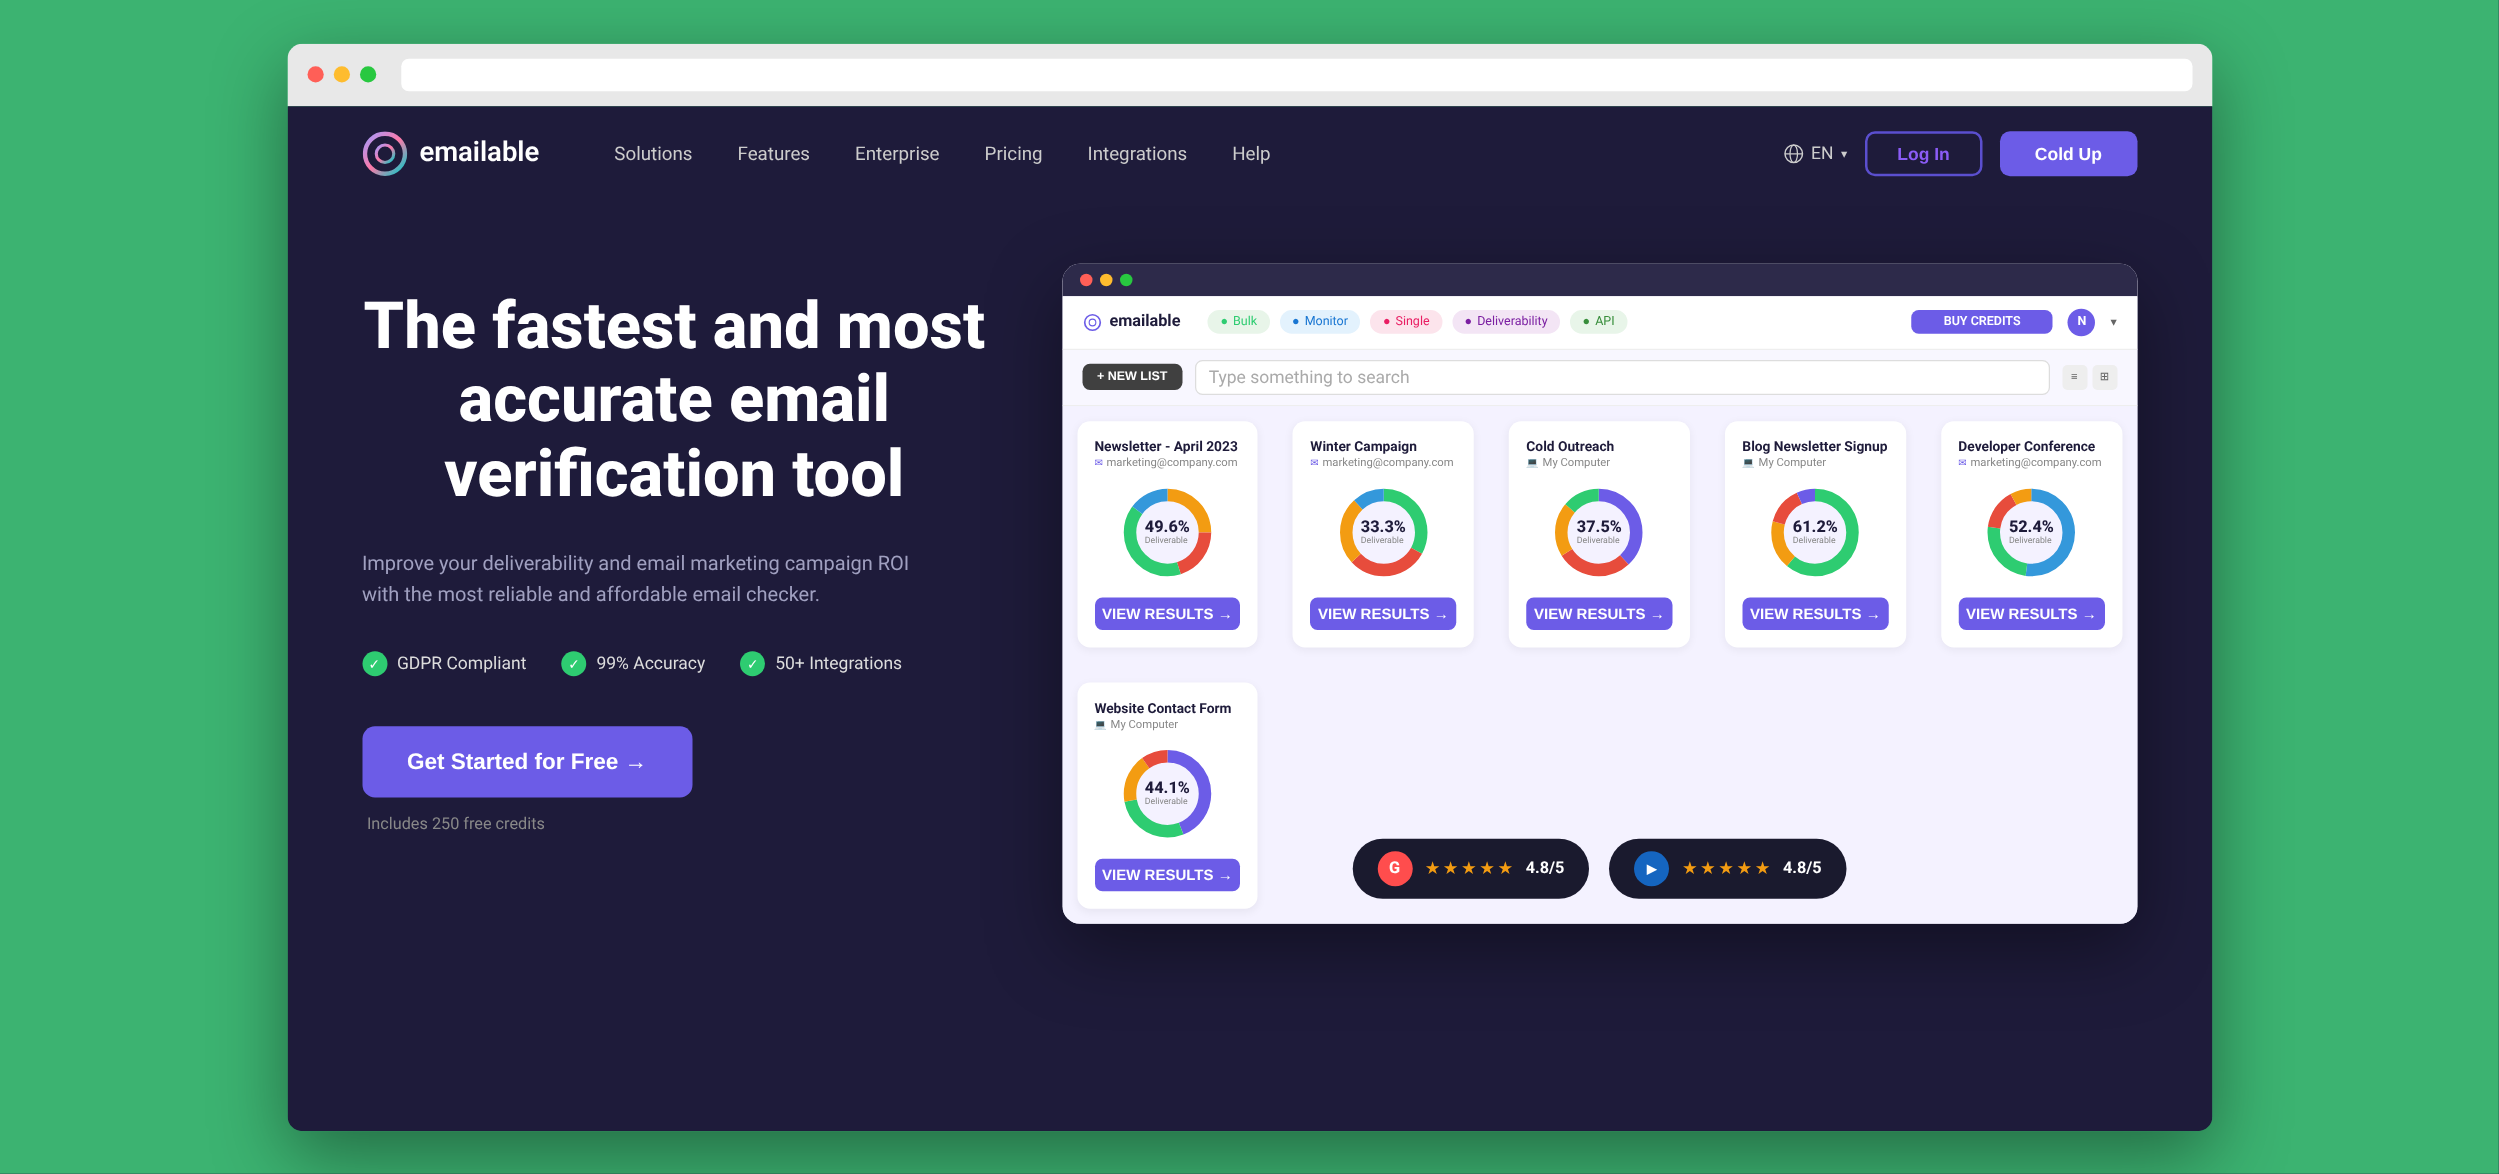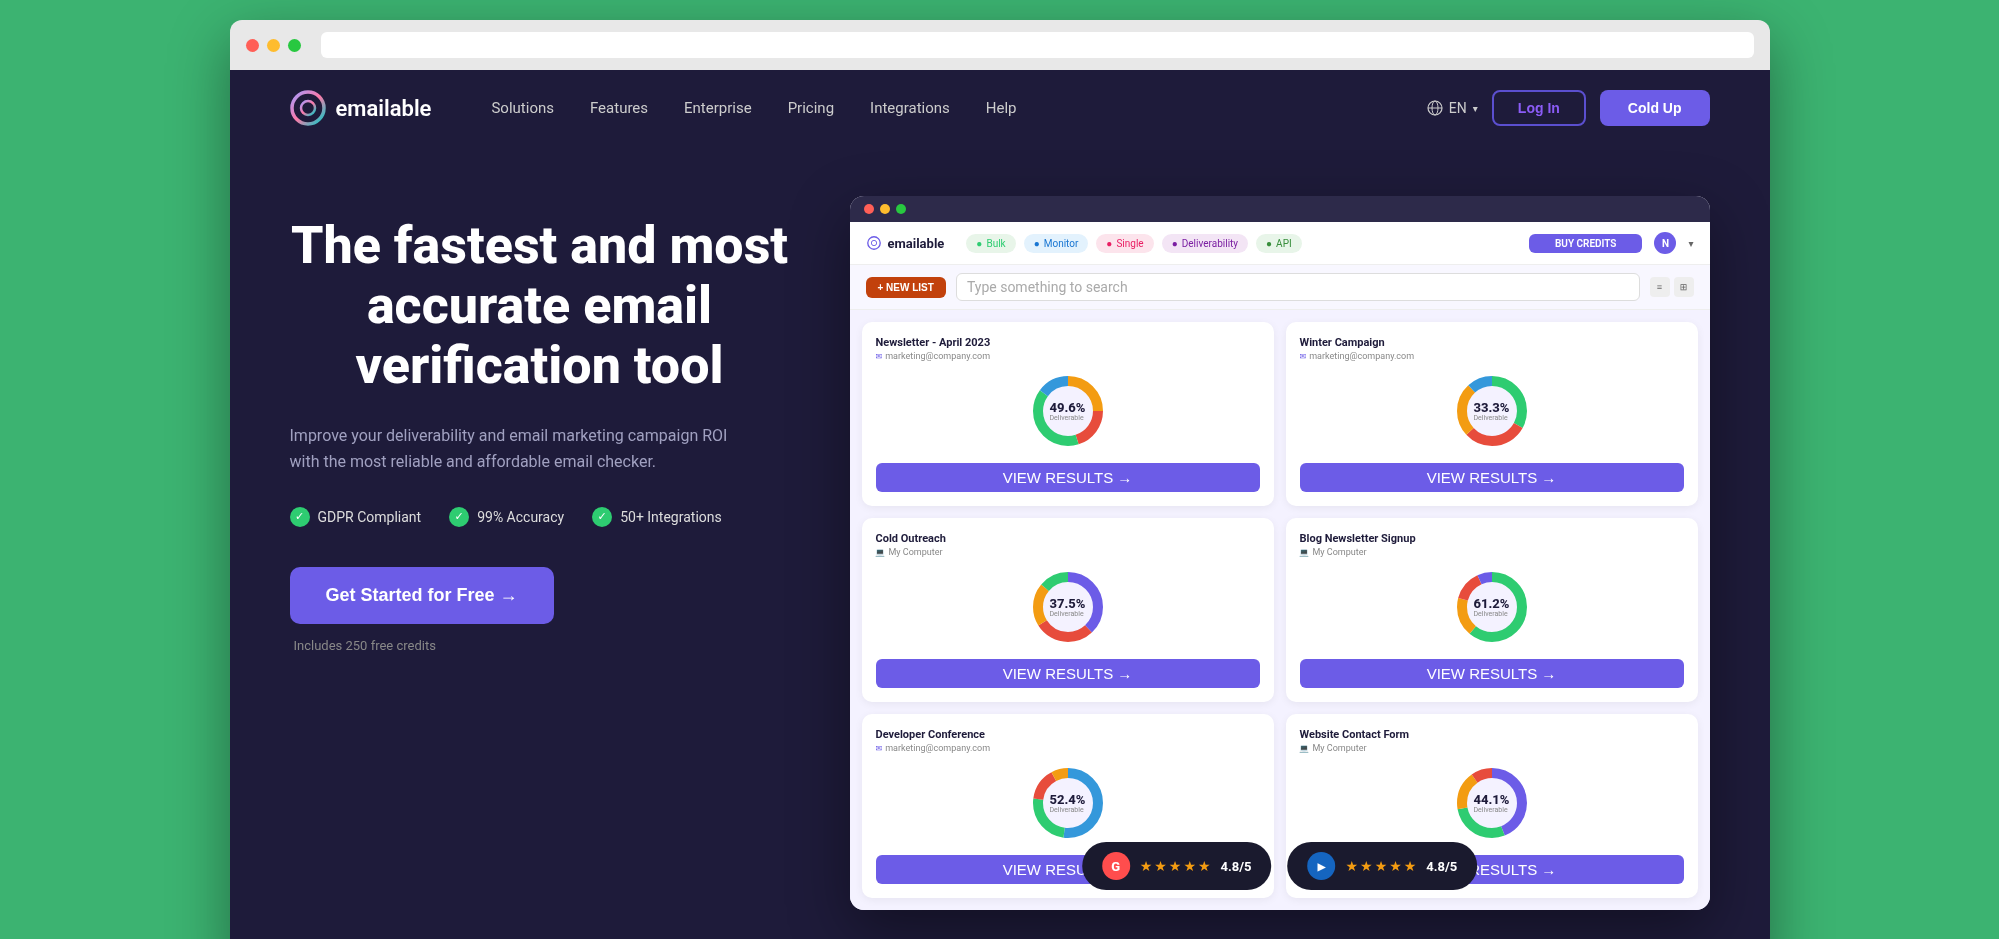--- a/index.html
+++ b/index.html
@@ -277,21 +277,21 @@
 
     .app-subbar {
       background: #f8f7ff;
       padding: 8px 16px;
       display: flex;
       align-items: center;
       gap: 10px;
       border-bottom: 1px solid #eee;
     }
     .btn-new-list {
-      background: #c2410c;
+      background: #404040;
       color: white;
       border: none;
       font-size: 10px;
       padding: 5px 12px;
       border-radius: 6px;
       font-weight: 600;
       display: flex;
       align-items: center;
       gap: 4px;
     }
@@ -316,22 +316,22 @@
       display: flex;
       align-items: center;
       justify-content: center;
       font-size: 9px;
       color: #666;
     }
 
     
     .cards-grid {
       display: grid;
-      grid-template-columns: repeat(2, 1fr);
-      gap: 12px;
+      grid-template-columns: repeat(5, 1fr);
+      gap: 28px;
       padding: 12px;
       background: #f4f2ff;
     }
     .card {
       background: white;
       border-radius: 10px;
       padding: 14px;
       box-shadow: 0 2px 8px rgba(0,0,0,0.06);
     }
     .card-title {
@@ -379,22 +379,22 @@
       color: #888;
     }
 
     .view-results-btn {
       background: #6c5ce7;
       color: white;
       border: none;
       width: 100%;
       padding: 6px;
       border-radius: 6px;
-      font-size: 15px;
-      font-weight: 400;
+      font-size: 12px;
+      font-weight: 700;
       cursor: pointer;
       display: flex;
       align-items: center;
       justify-content: center;
       gap: 4px;
       text-align: center;
     }
 
     
     .rating-badges {

